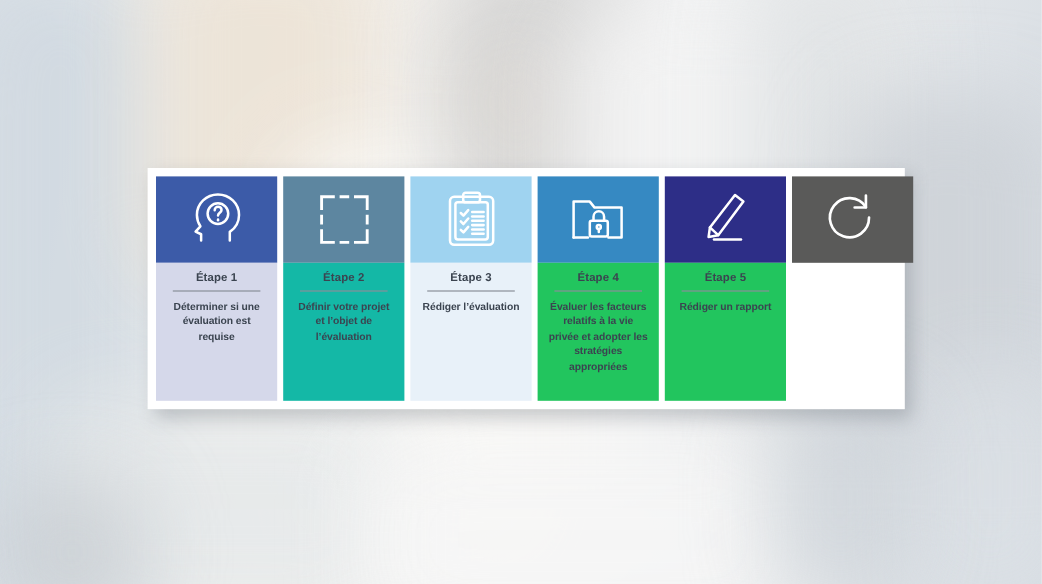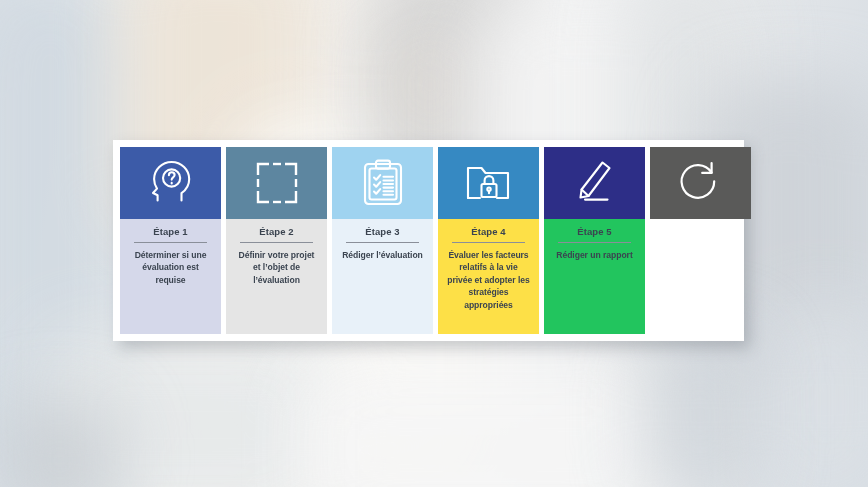--- a/index.html
+++ b/index.html
@@ -44,21 +44,21 @@
   .b8 { left: 700px;  top: 80px;   width: 180px; height: 300px; background: #c9ced4; opacity: .7;  border-radius: 18%; }
   .b9 { left: 760px;  top: 300px;  width: 130px; height: 200px; background: #dbe0e5; opacity: .85; border-radius: 20%; }
   .b10{ left: 40px;   top: 330px;  width: 300px; height: 190px; background: #e6e9ea; opacity: .9;  border-radius: 18%; }
   .b11{ left: 300px;  top: 360px;  width: 380px; height: 180px; background: #f6f6f6; opacity: .9;  border-radius: 18%; }
   .b12{ left: 640px;  top: 330px;  width: 120px; height: 170px; background: #cdd3d9; opacity: .75; border-radius: 22%; }
   .b13{ left: 0px;    top: 400px;  width: 120px; height: 120px; background: #c6cbd0; opacity: .7;  border-radius: 22%; }
 
   
   #panel {
     position: absolute;
-    left: 113px;
+    left: 123px;
     top: 140px;
     width: 631px;
     height: 201px;
     background: #ffffff;
     box-shadow: 6px 7px 14px rgba(90,95,105,.30);
     box-sizing: border-box;
     padding: 7px;
     display: flex;
     gap: 5px;
   }
@@ -162,21 +162,21 @@
             <path d="M32 5 H43 V16"></path>
             <path d="M43 32 V43 H32"></path>
             <path d="M16 43 H5 V32"></path>
             <path d="M20 5 H28"></path>
             <path d="M43 20 V28"></path>
             <path d="M28 43 H20"></path>
             <path d="M5 28 V20"></path>
           </g>
         </svg>
       </div>
-      <div class="card-body" style="background: #e5e5e5;">
+      <div class="card-body" style="background: #14b8a6;">
         <div class="step-label">Étape 2</div>
         <div class="divider"></div>
         <div class="step-text">Définir votre projet et l’objet de l’évaluation</div>
       </div>
     </div>
 
     <div class="card">
       <div class="card-icon" style="background: rgb(159, 211, 240);">
         <svg width="48" height="50" viewBox="0 0 48 50">
           <g fill="none" stroke="#ffffff" stroke-width="2.1" stroke-linecap="round" stroke-linejoin="round">
@@ -208,21 +208,21 @@
           <g fill="none" stroke="#ffffff" stroke-width="2.1" stroke-linecap="round" stroke-linejoin="round">
             <path d="M5 38 V8 H18.5 L22.5 13 H45 V38 H34"></path>
             <path d="M5 38 H17"></path>
             <rect x="18.5" y="24" width="15" height="13" rx="1.6"></rect>
             <path d="M21.6 24 V20.6 C21.6 17.9 23.6 16.1 26 16.1 C28.4 16.1 30.4 17.9 30.4 20.6 V24"></path>
             <circle cx="26" cy="29.2" r="1.7"></circle>
             <path d="M26 30.9 V33.3"></path>
           </g>
         </svg>
       </div>
-      <div class="card-body" style="background: #fde047;">
+      <div class="card-body" style="background: #22c55e;">
         <div class="step-label">Étape 4</div>
         <div class="divider"></div>
         <div class="step-text">Évaluer les facteurs relatifs à la vie privée et adopter les stratégies appropriées</div>
       </div>
     </div>
 
     <div class="card">
       <div class="card-icon" style="background: rgb(45, 46, 135);">
         <svg width="48" height="50" viewBox="0 0 48 50">
           <g fill="none" stroke="#ffffff" stroke-width="2.1" stroke-linecap="round" stroke-linejoin="round">

